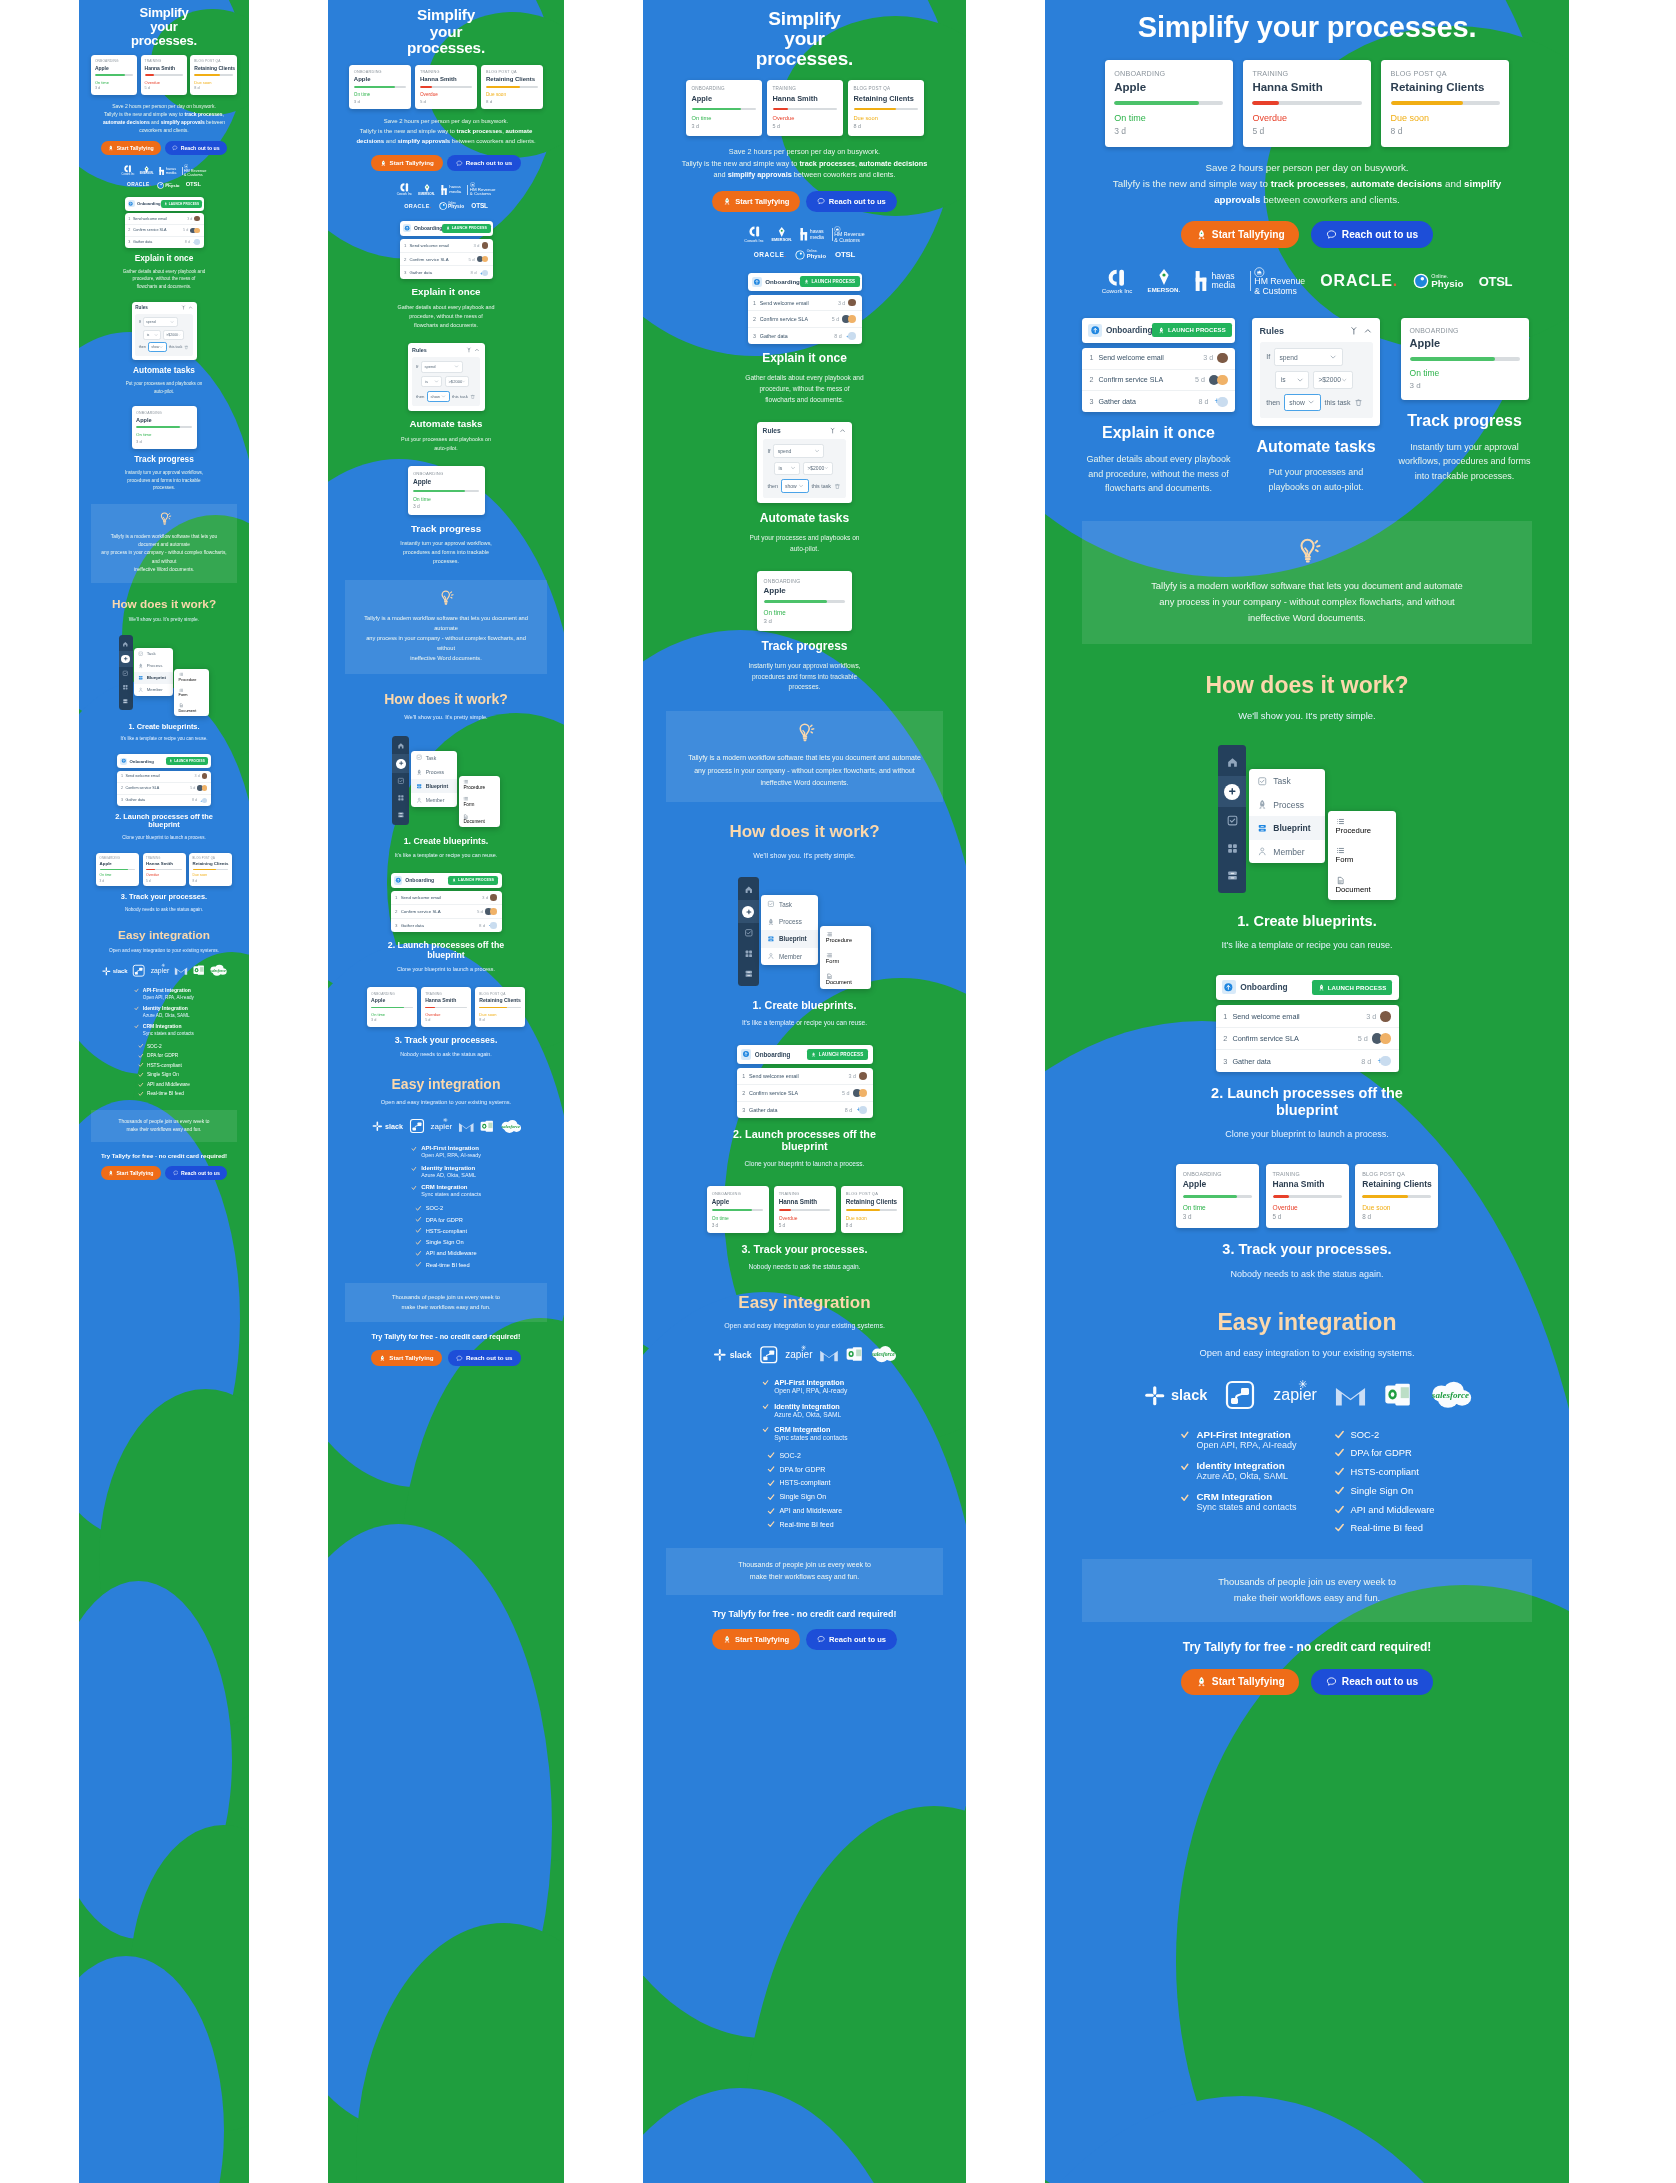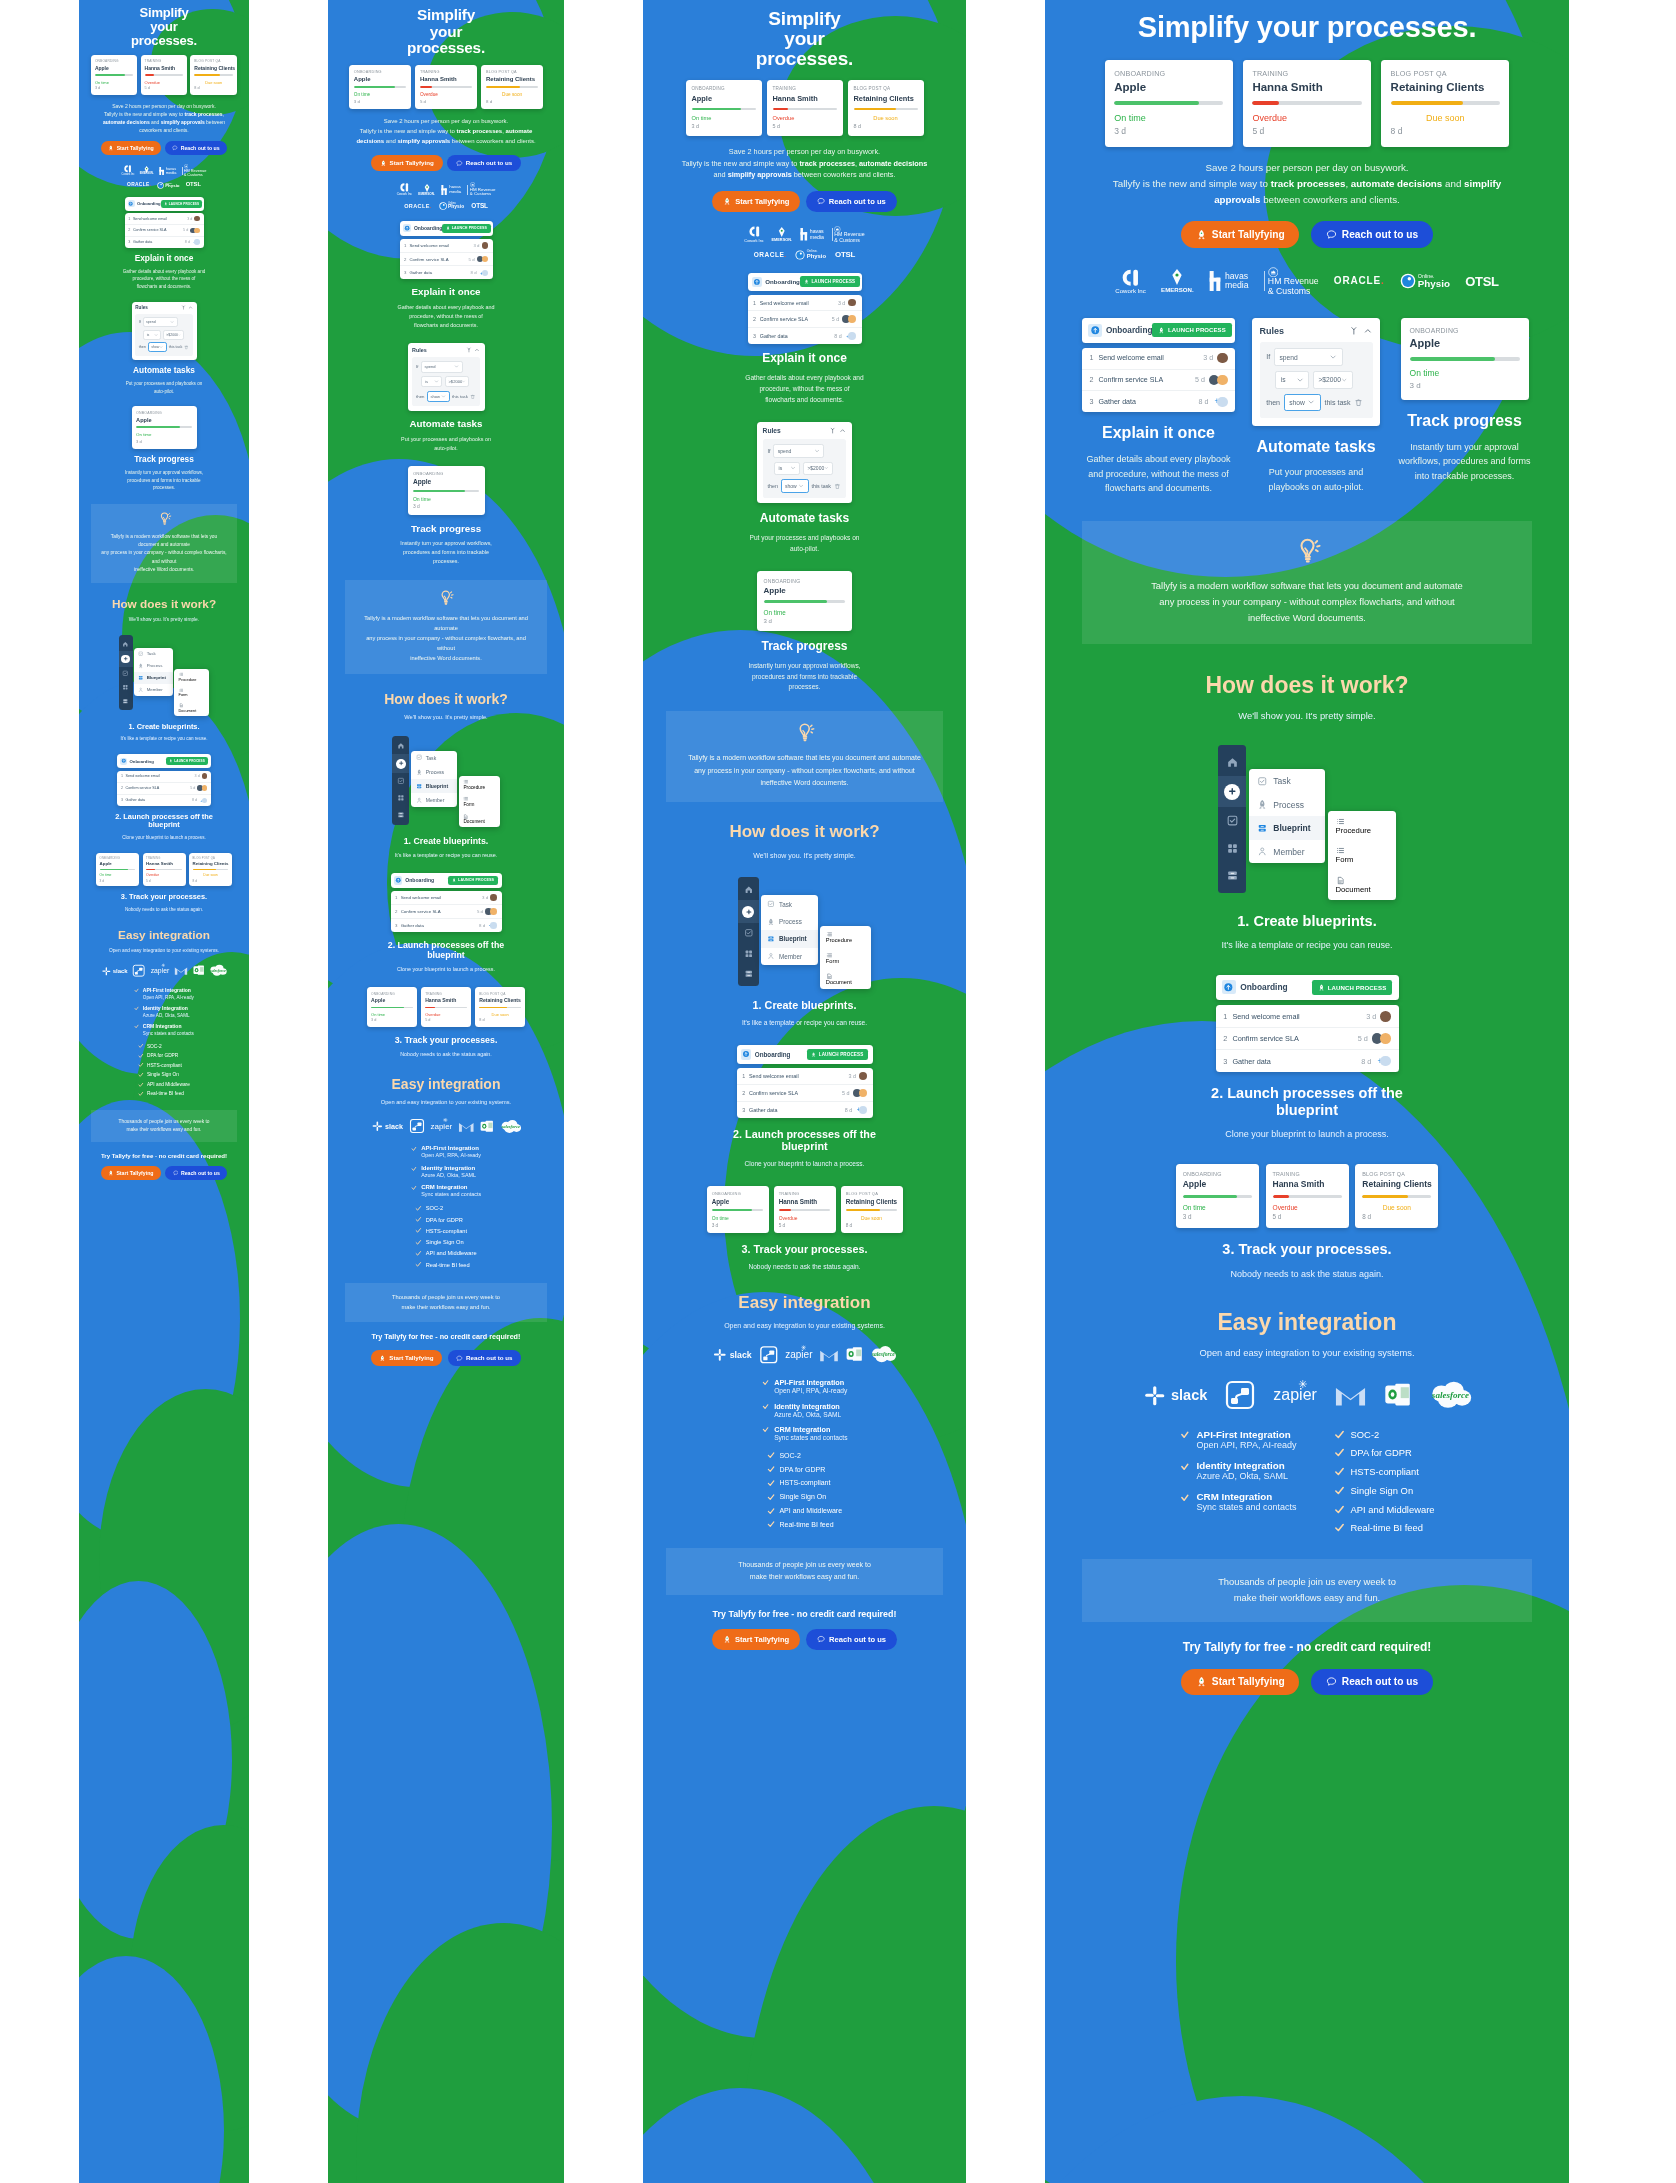--- a/index.html
+++ b/index.html
@@ -38,21 +38,21 @@
   .btn.ghost{ background:#1d4ed8; }
   .btn .gi{ display:inline-block; }
 
   
   .cards{ display:flex; justify-content:center; }
   .card{ background:#fff; border-radius:3.5px; box-shadow:0 1.3px 4.4px rgba(0,0,0,.18); }
   .card .k{ color:#8b949c; letter-spacing:0.2px; }
   .card .t{ color:#2c3e50; font-weight:bold; white-space:nowrap; }
   .bar{ background:#d8dcdf; border-radius:43px; overflow:hidden; }
   .bar > i{ display:block; height:100%; border-radius:43px; }
-  .st-ontime{ color:#2cb34a; } .st-overdue{ color:#e8402a; } .st-duesoon{ color:#f1ae14;text-align:center; }
+  .st-ontime{ color:#2cb34a; } .st-overdue{ color:#e8402a; } .st-duesoon{ color:#f1ae14; }
   .card .d{ color:#8b949c; }
 
   
   .logos{ display:flex; align-items:center; justify-content:center; }
   .logo{ color:#fff; font-weight:bold; text-align:center; line-height:1; white-space:nowrap; opacity:.98; }
   .logo small{ display:block; font-weight:normal; }
 
   
   .mock{ background:#fff; border-radius:3.5px; box-shadow:0 1.3px 4.4px rgba(0,0,0,.18); }
   .mhead{ display:flex; align-items:center; justify-content:space-between; }
@@ -1922,21 +1922,21 @@
           <div class="logo" style="display:flex;align-items:center;gap:3.3px;font-size:8.7px">
         <span style="display:block;width:0.7px;height:20px;background:#fff;opacity:.7"></span>
         <span style="text-align:left;line-height:1.08;font-weight:normal">
           <svg width="10.6" height="10.6" viewBox="0 0 24 24" style="display:block">
                 <circle cx="12" cy="12" r="10.5" stroke="#fff" stroke-width="1.6" fill="none"></circle>
                 <path d="M7 14h10l-1.3-5-2 2L12 7.5 10.3 11l-2-2z" fill="#fff"></path>
                 <rect x="7" y="15" width="10" height="1.6" fill="#fff"></rect>
               </svg>
           HM Revenue<br>&amp; Customs</span>
           </div>
-          <div class="logo" style="font-size:10px;letter-spacing:0.8px">ORACLE<span style="color:#e85b3a">.</span></div>
+          <div class="logo" style="font-size:16px;letter-spacing:0.8px">ORACLE<span style="color:#e85b3a">.</span></div>
           <div class="logo" style="display:flex;align-items:center;gap:2px;font-size:9.8px">
         <svg width="16" height="16" viewBox="0 0 24 24" style="display:block">
               <circle cx="12" cy="12" r="11" fill="#fff"></circle>
               <path d="M12 3a9 9 0 0 1 0 18 9 9 0 0 1-3-17.4z" fill="#1f86e0"></path>
               <circle cx="14" cy="8.5" r="2.6" fill="#fff"></circle>
             </svg>
         <span style="line-height:1"><small style="font-size:5.3px;text-align:left">Online.</small>Physio</span>
           </div>
           <div class="logo" style="font-size:13px;letter-spacing:-0.3px">OTSL</div>
         </div>

